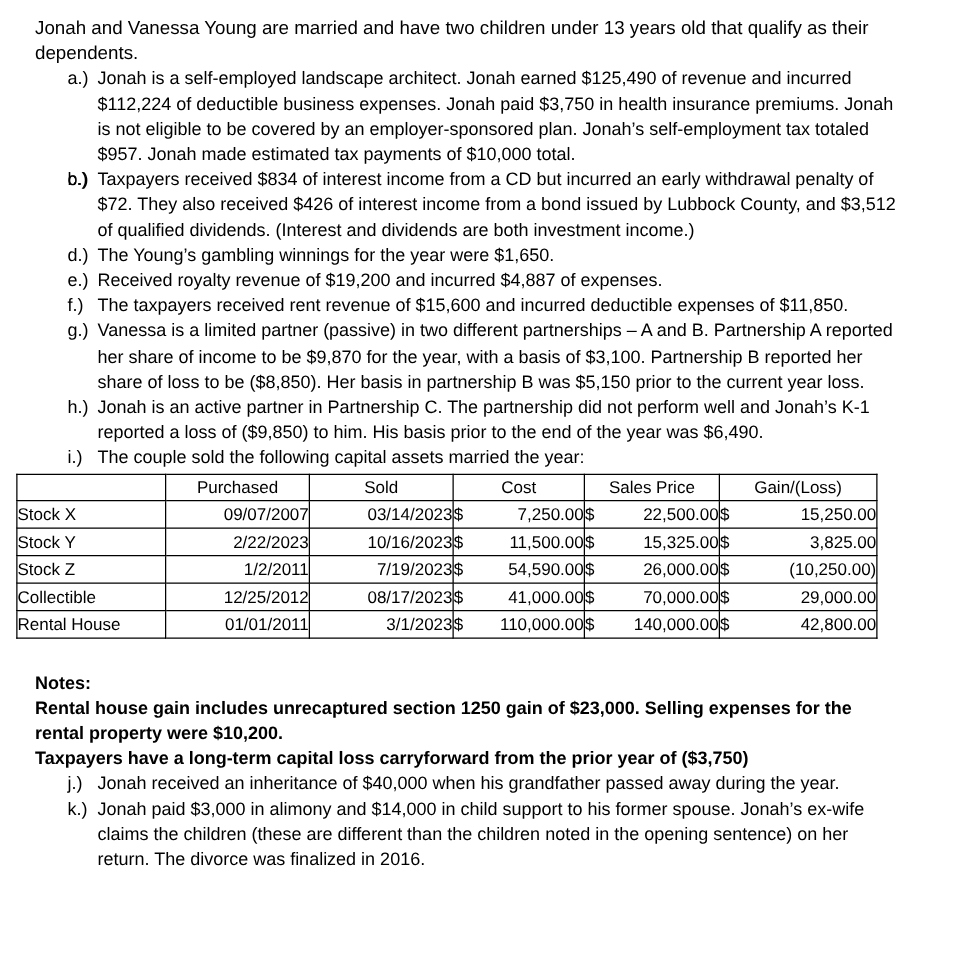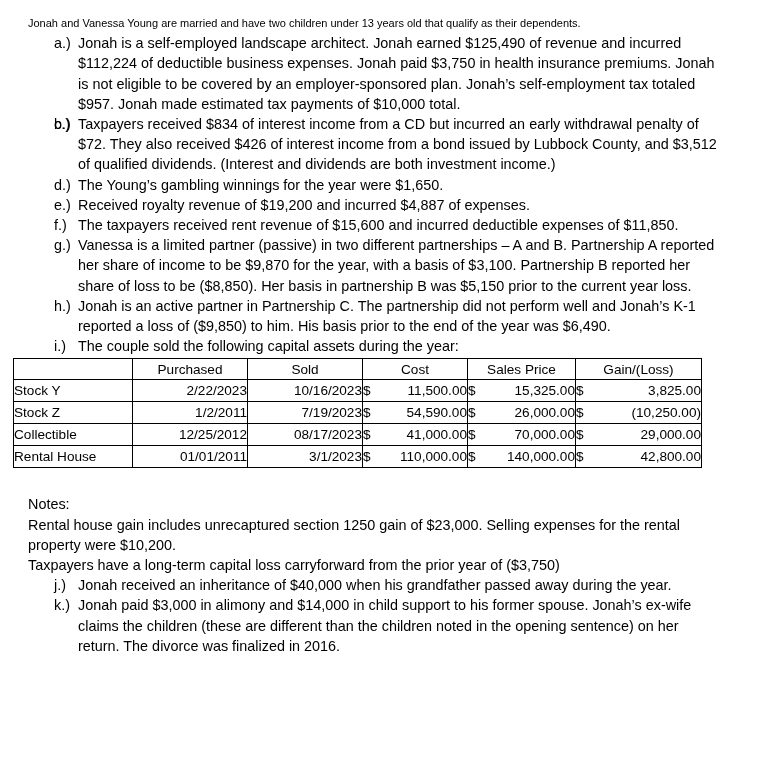--- a/index.html
+++ b/index.html
@@ -17,21 +17,21 @@
   }
   .page {
     position: relative;
     width: 780px;
     height: 768px;
     box-sizing: border-box;
     padding: 13px 0 0 0;
   }
   .intro {
     margin: 0 40px 0 28px;
-    font-size: 11px;
+    font-size: 15px;
     line-height: 20.2px;
   }
 
   
   ol.letter-list {
     list-style: none;
     margin: 0;
     padding: 0;
   }
   ol.letter-list li {
@@ -111,21 +111,21 @@
   td.money .cur { flex: 0 0 auto; }
   td.money .amt { flex: 0 0 auto; text-align: right; }
   td.gain-cell { padding: 0 18px 0 7px; }
 
   
   .notes {
     margin: 26px 28px 0 28px;
     font-size: 14.4px;
     line-height: 20.2px;
   }
-  .notes p { margin: 0; }
+  .notes p { margin: 0; font-weight: bold; }
   .notes p.note-wide { margin-right: 32px; }
 
   .tail-list { margin-top: 24px; }
 </style>
 </head>
 <body>
 
 <div class="page">
 
   <p class="intro">Jonah and Vanessa Young are married and have two children under 13 years old that qualify as their dependents.</p>
@@ -157,21 +157,21 @@
     <li class="li-g">
       <span class="marker">g.)</span>
       <span>Vanessa is a limited partner (passive) in two different partnerships – A and B.  Partnership A reported her share of income to be $9,870 for the year, with a basis of $3,100.  Partnership B reported her share of loss to be ($8,850).  Her basis in partnership B was $5,150 prior to the current year loss.</span>
     </li>
     <li class="li-h">
       <span class="marker">h.)</span>
       <span>Jonah is an active partner in Partnership C.  The partnership did not perform well and Jonah’s K-1 reported a loss of ($9,850) to him.  His basis prior to the end of the year was $6,490.</span>
     </li>
     <li class="li-i">
       <span class="marker">i.)</span>
-      <span>The couple sold the following capital assets during the year:</span>
+      <span>The couple sold the following capital assets married the year:</span>
     </li>
   </ol>
 
   <div class="table-wrap">
     <table class="assets">
       <colgroup>
         <col class="c-name">
           <col class="c-pur">
           <col class="c-sold">
         <col class="c-cost">
@@ -183,20 +183,43 @@
           <th></th>
           <th>Purchased</th>
           <th>Sold</th>
           <th>Cost</th>
           <th>Sales Price</th>
           <th>Gain/(Loss)</th>
         </tr>
       </thead>
       <tbody>
         <tr>
+          <td class="name-cell">Stock X</td>
+          <td class="date-cell">09/07/2007</td>
+          <td class="date-cell">03/14/2023</td>
+          <td class="money">
+              <span class="acct">
+                <span class="cur">$</span>
+                <span class="amt">7,250.00</span>
+              </span>
+            </td>
+          <td class="money">
+              <span class="acct">
+                <span class="cur">$</span>
+                <span class="amt">22,500.00</span>
+              </span>
+            </td>
+          <td class="money gain-cell">
+              <span class="acct">
+                <span class="cur">$</span>
+                <span class="amt">15,250.00</span>
+              </span>
+            </td>
+        </tr>
+        <tr>
           <td class="name-cell">Stock Y</td>
           <td class="date-cell">2/22/2023</td>
           <td class="date-cell">10/16/2023</td>
           <td class="money">
               <span class="acct">
                 <span class="cur">$</span>
                 <span class="amt">11,500.00</span>
               </span>
             </td>
           <td class="money">

